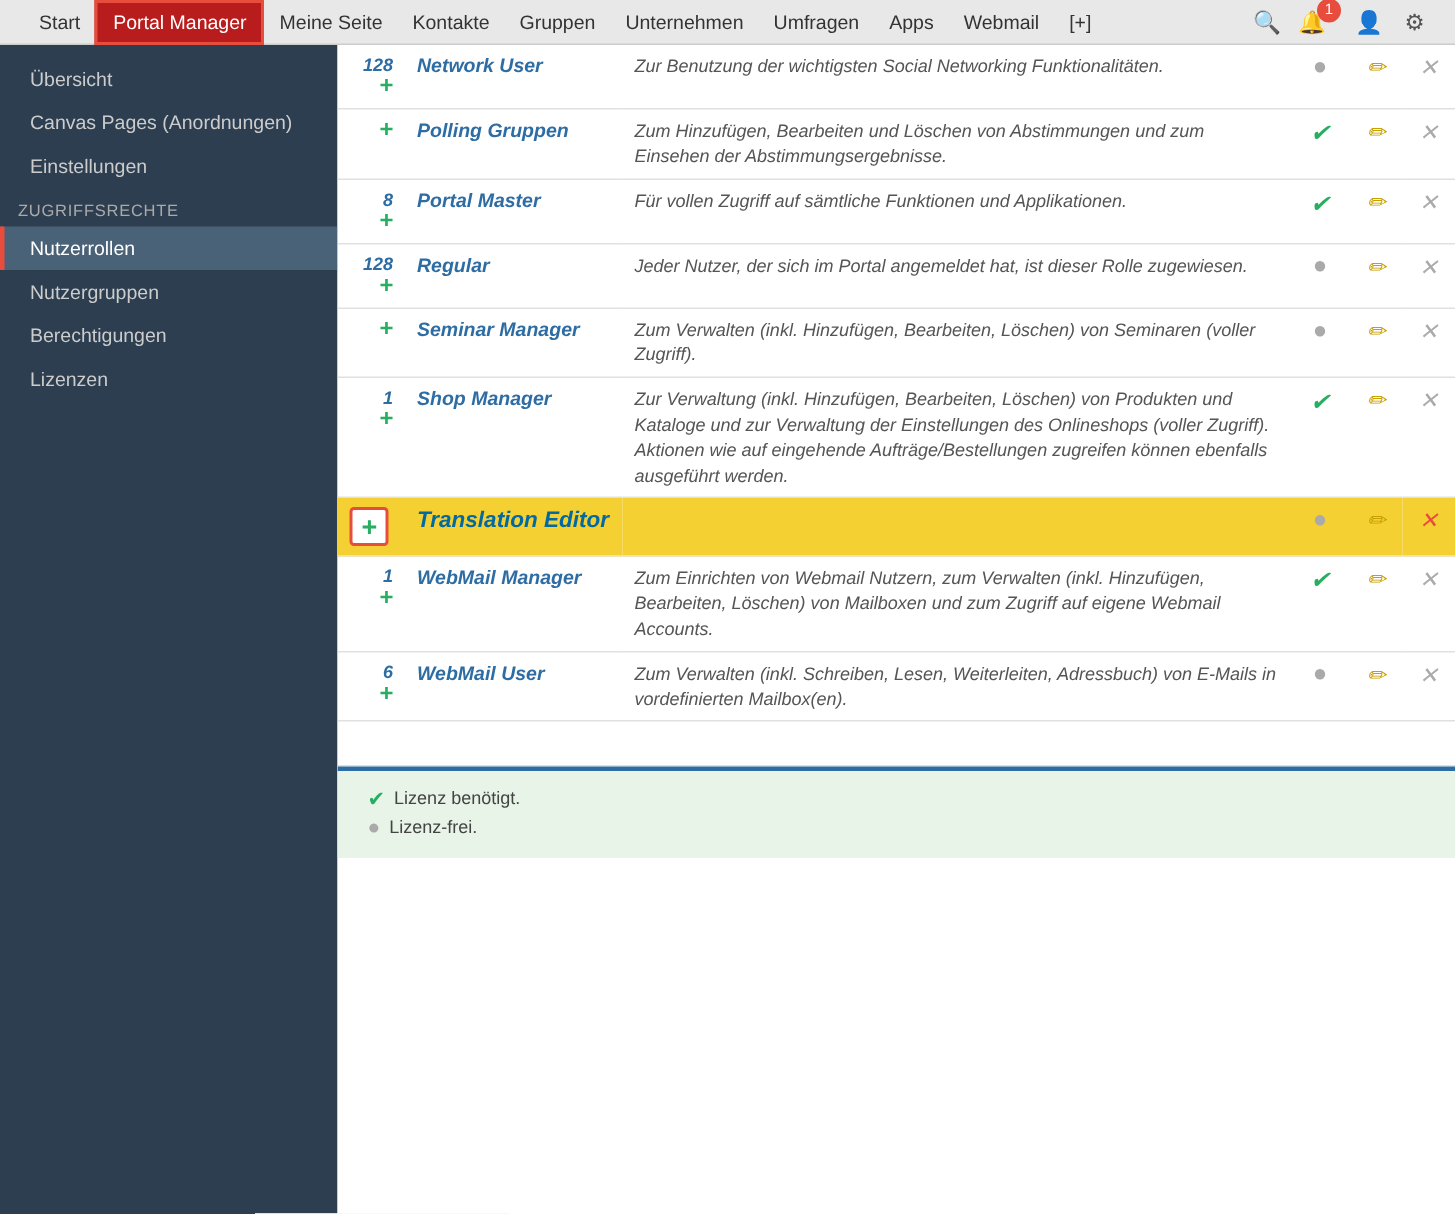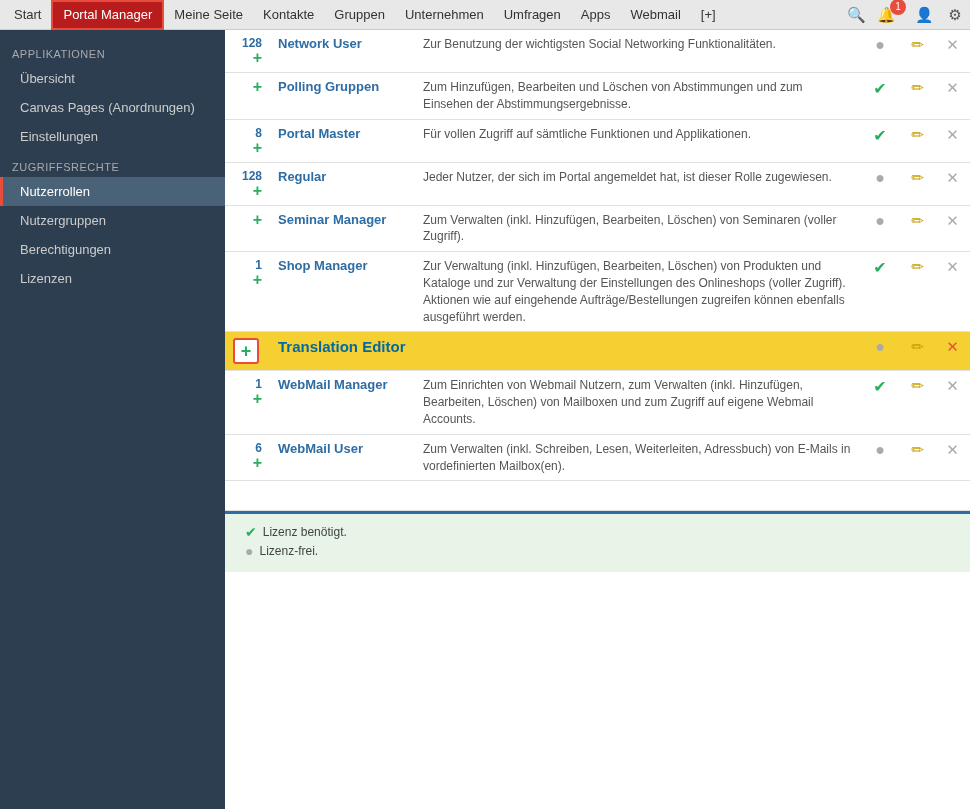--- a/index.html
+++ b/index.html
@@ -4,21 +4,21 @@
   <style>
     * { margin: 0; padding: 0; box-sizing: border-box; }
     body { font-family: Arial, sans-serif; font-size: 13px; background: #f0f0f0; width: 970px; height: 809px; overflow: hidden; display: flex; flex-direction: column; }
 
     
     .top-nav {
       background: #e8e8e8;
       border-bottom: 1px solid #ccc;
       display: flex;
       align-items: center;
-      padding: 0 4px;
+      padding: 0 16px;
       height: 30px;
       flex-shrink: 0;
     }
     .nav-item {
       padding: 5px 10px;
       cursor: pointer;
       font-size: 13px;
       color: #333;
       height: 30px;
       display: flex;
@@ -91,20 +91,21 @@
     .content-area {
       flex: 1;
       background: white;
       overflow-y: auto;
     }
 
     
     .roles-table {
       width: 100%;
       border-collapse: collapse;
+      font-style: italic;
     }
     .roles-table td {
       padding: 6px 8px;
       border-bottom: 1px solid #e0e0e0;
       vertical-align: top;
     }
     .roles-table tr.highlighted { background: #f5d033; }
 
     .col-num {
       width: 45px;
@@ -221,21 +222,20 @@
       <span class="notif-badge">1</span>
     </div>
     <div class="nav-icon">👤</div>
     <div class="nav-icon">⚙</div>
   </div>
 </div>
 
 <div class="main-layout">
 
   <div class="sidebar">
-    <div class="sidebar-section-title">Applikationen</div>
     <div class="sidebar-item">Übersicht</div>
     <div class="sidebar-item">Canvas Pages (Anordnungen)</div>
     <div class="sidebar-item">Einstellungen</div>
 
     <div class="sidebar-section-title">Zugriffsrechte</div>
     <div class="sidebar-item active">Nutzerrollen</div>
     <div class="sidebar-item">Nutzergruppen</div>
     <div class="sidebar-item">Berechtigungen</div>
     <div class="sidebar-item">Lizenzen</div>
   </div>

